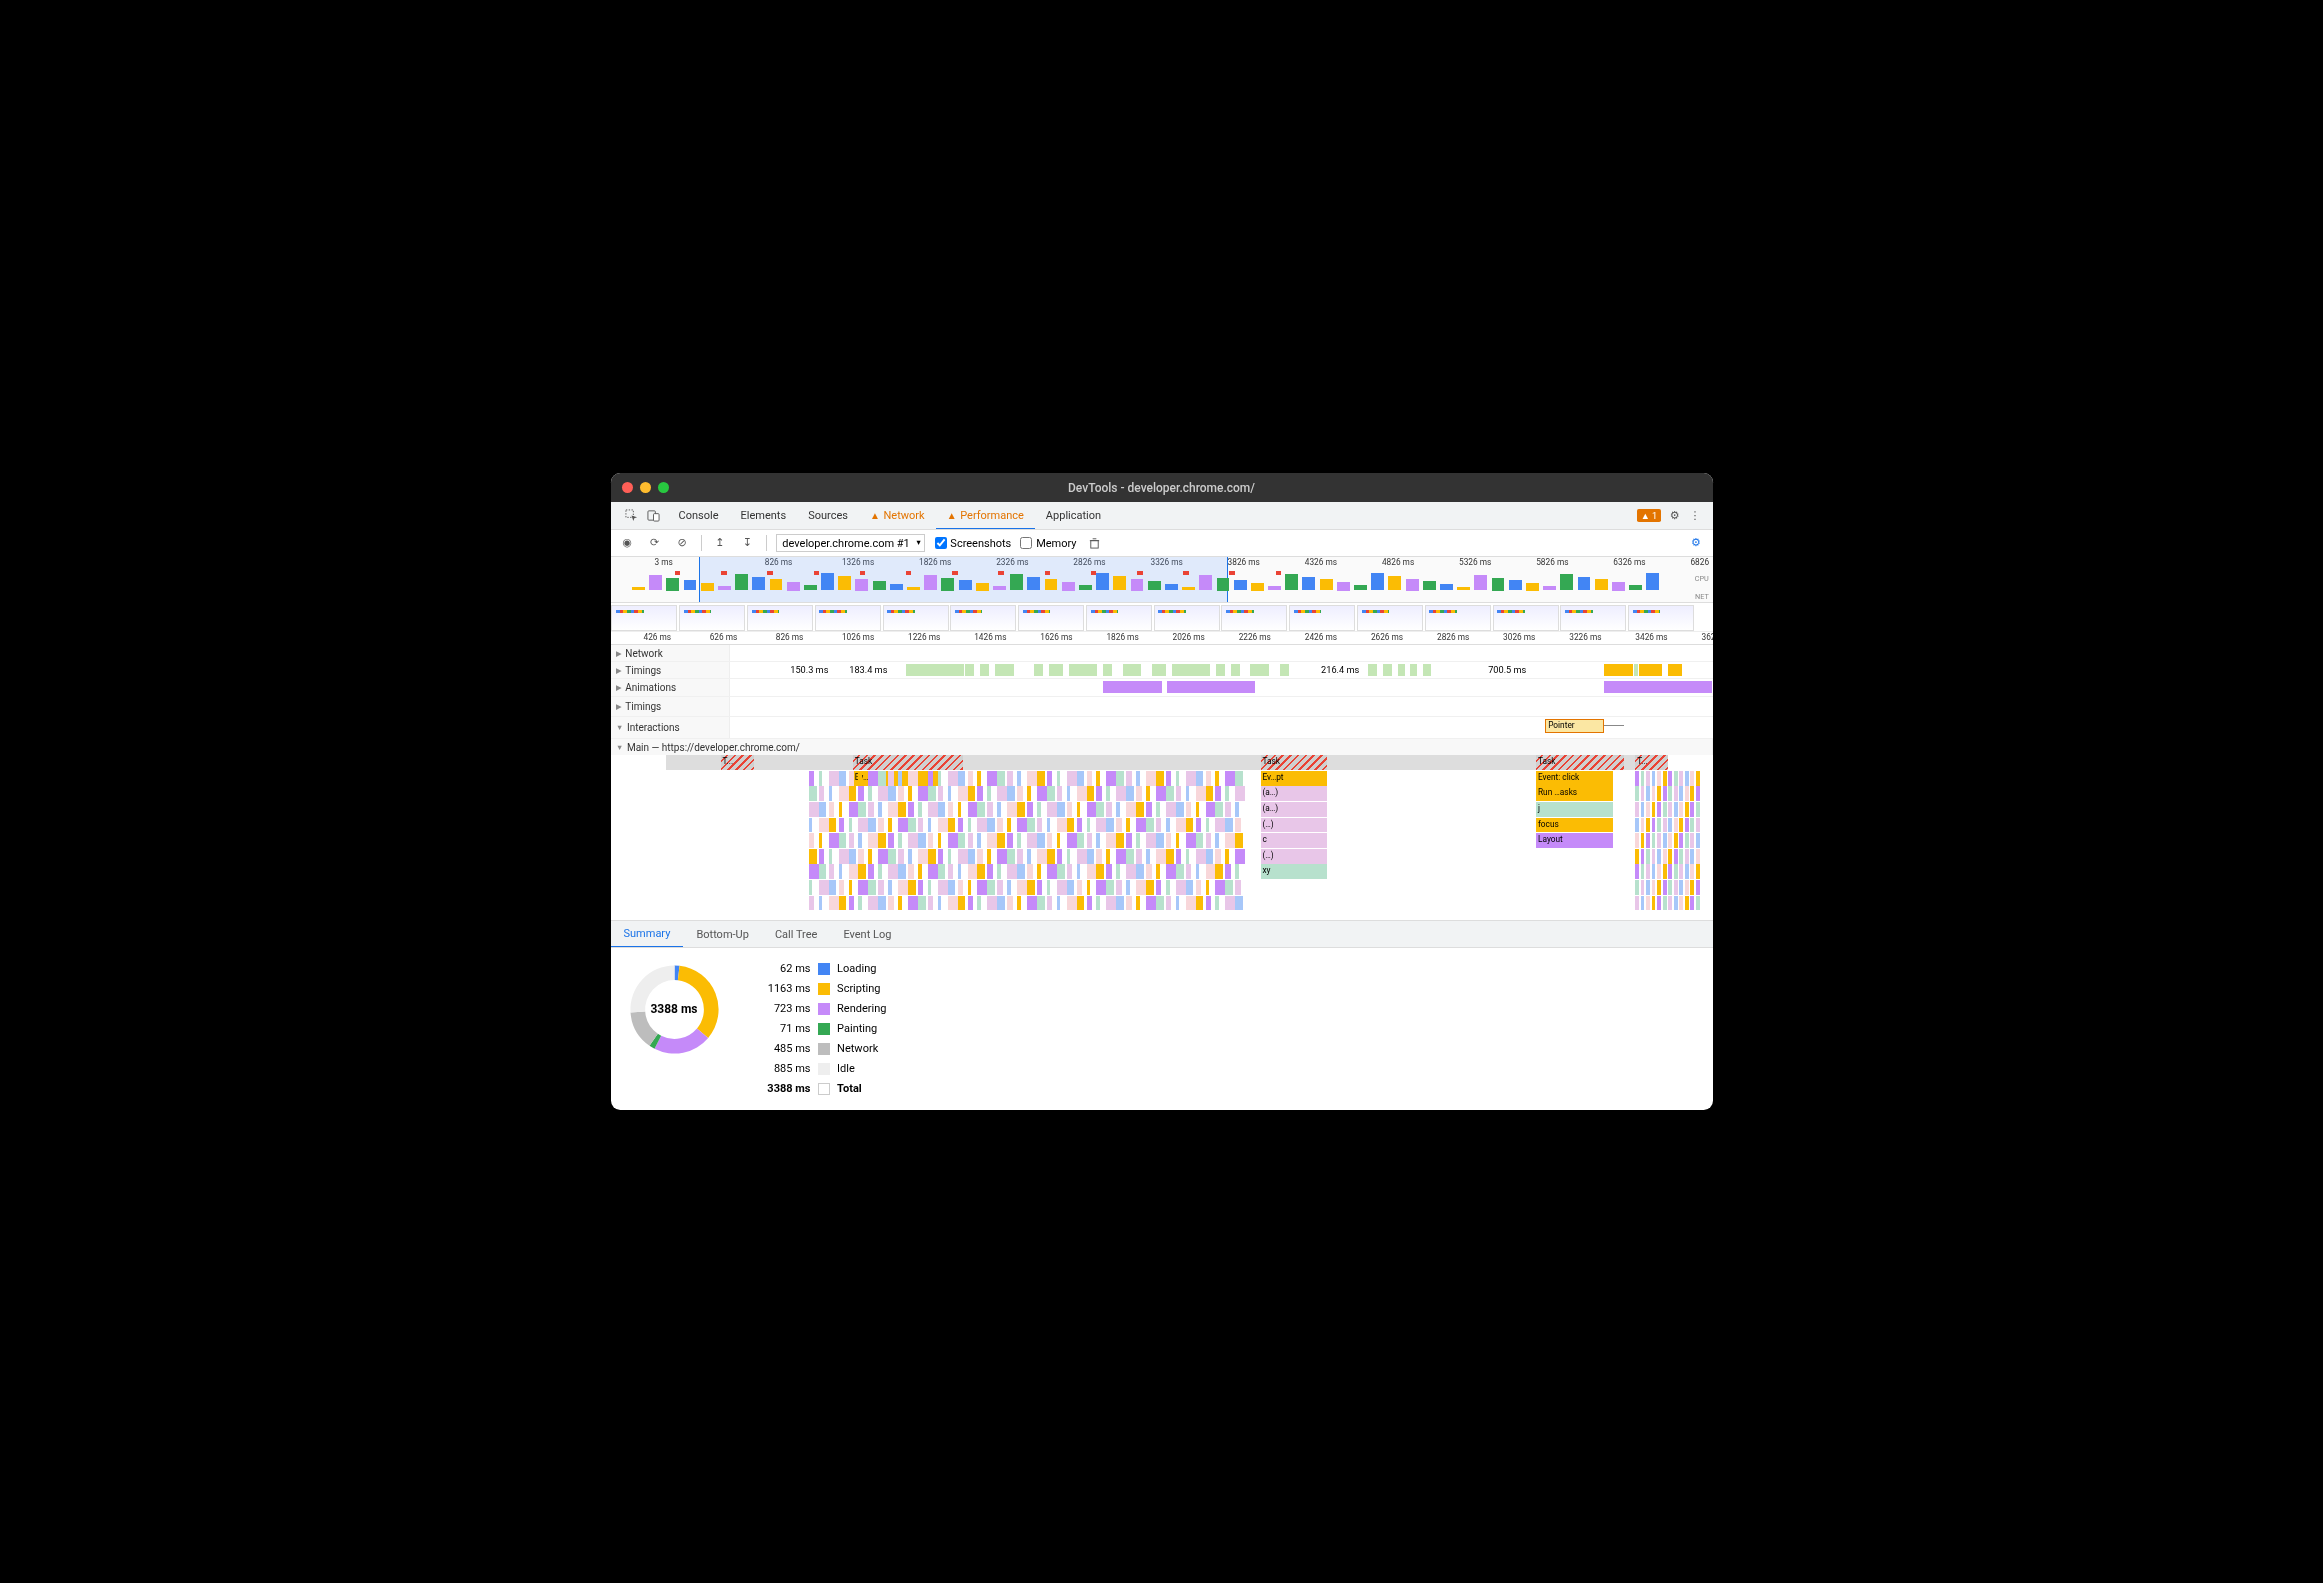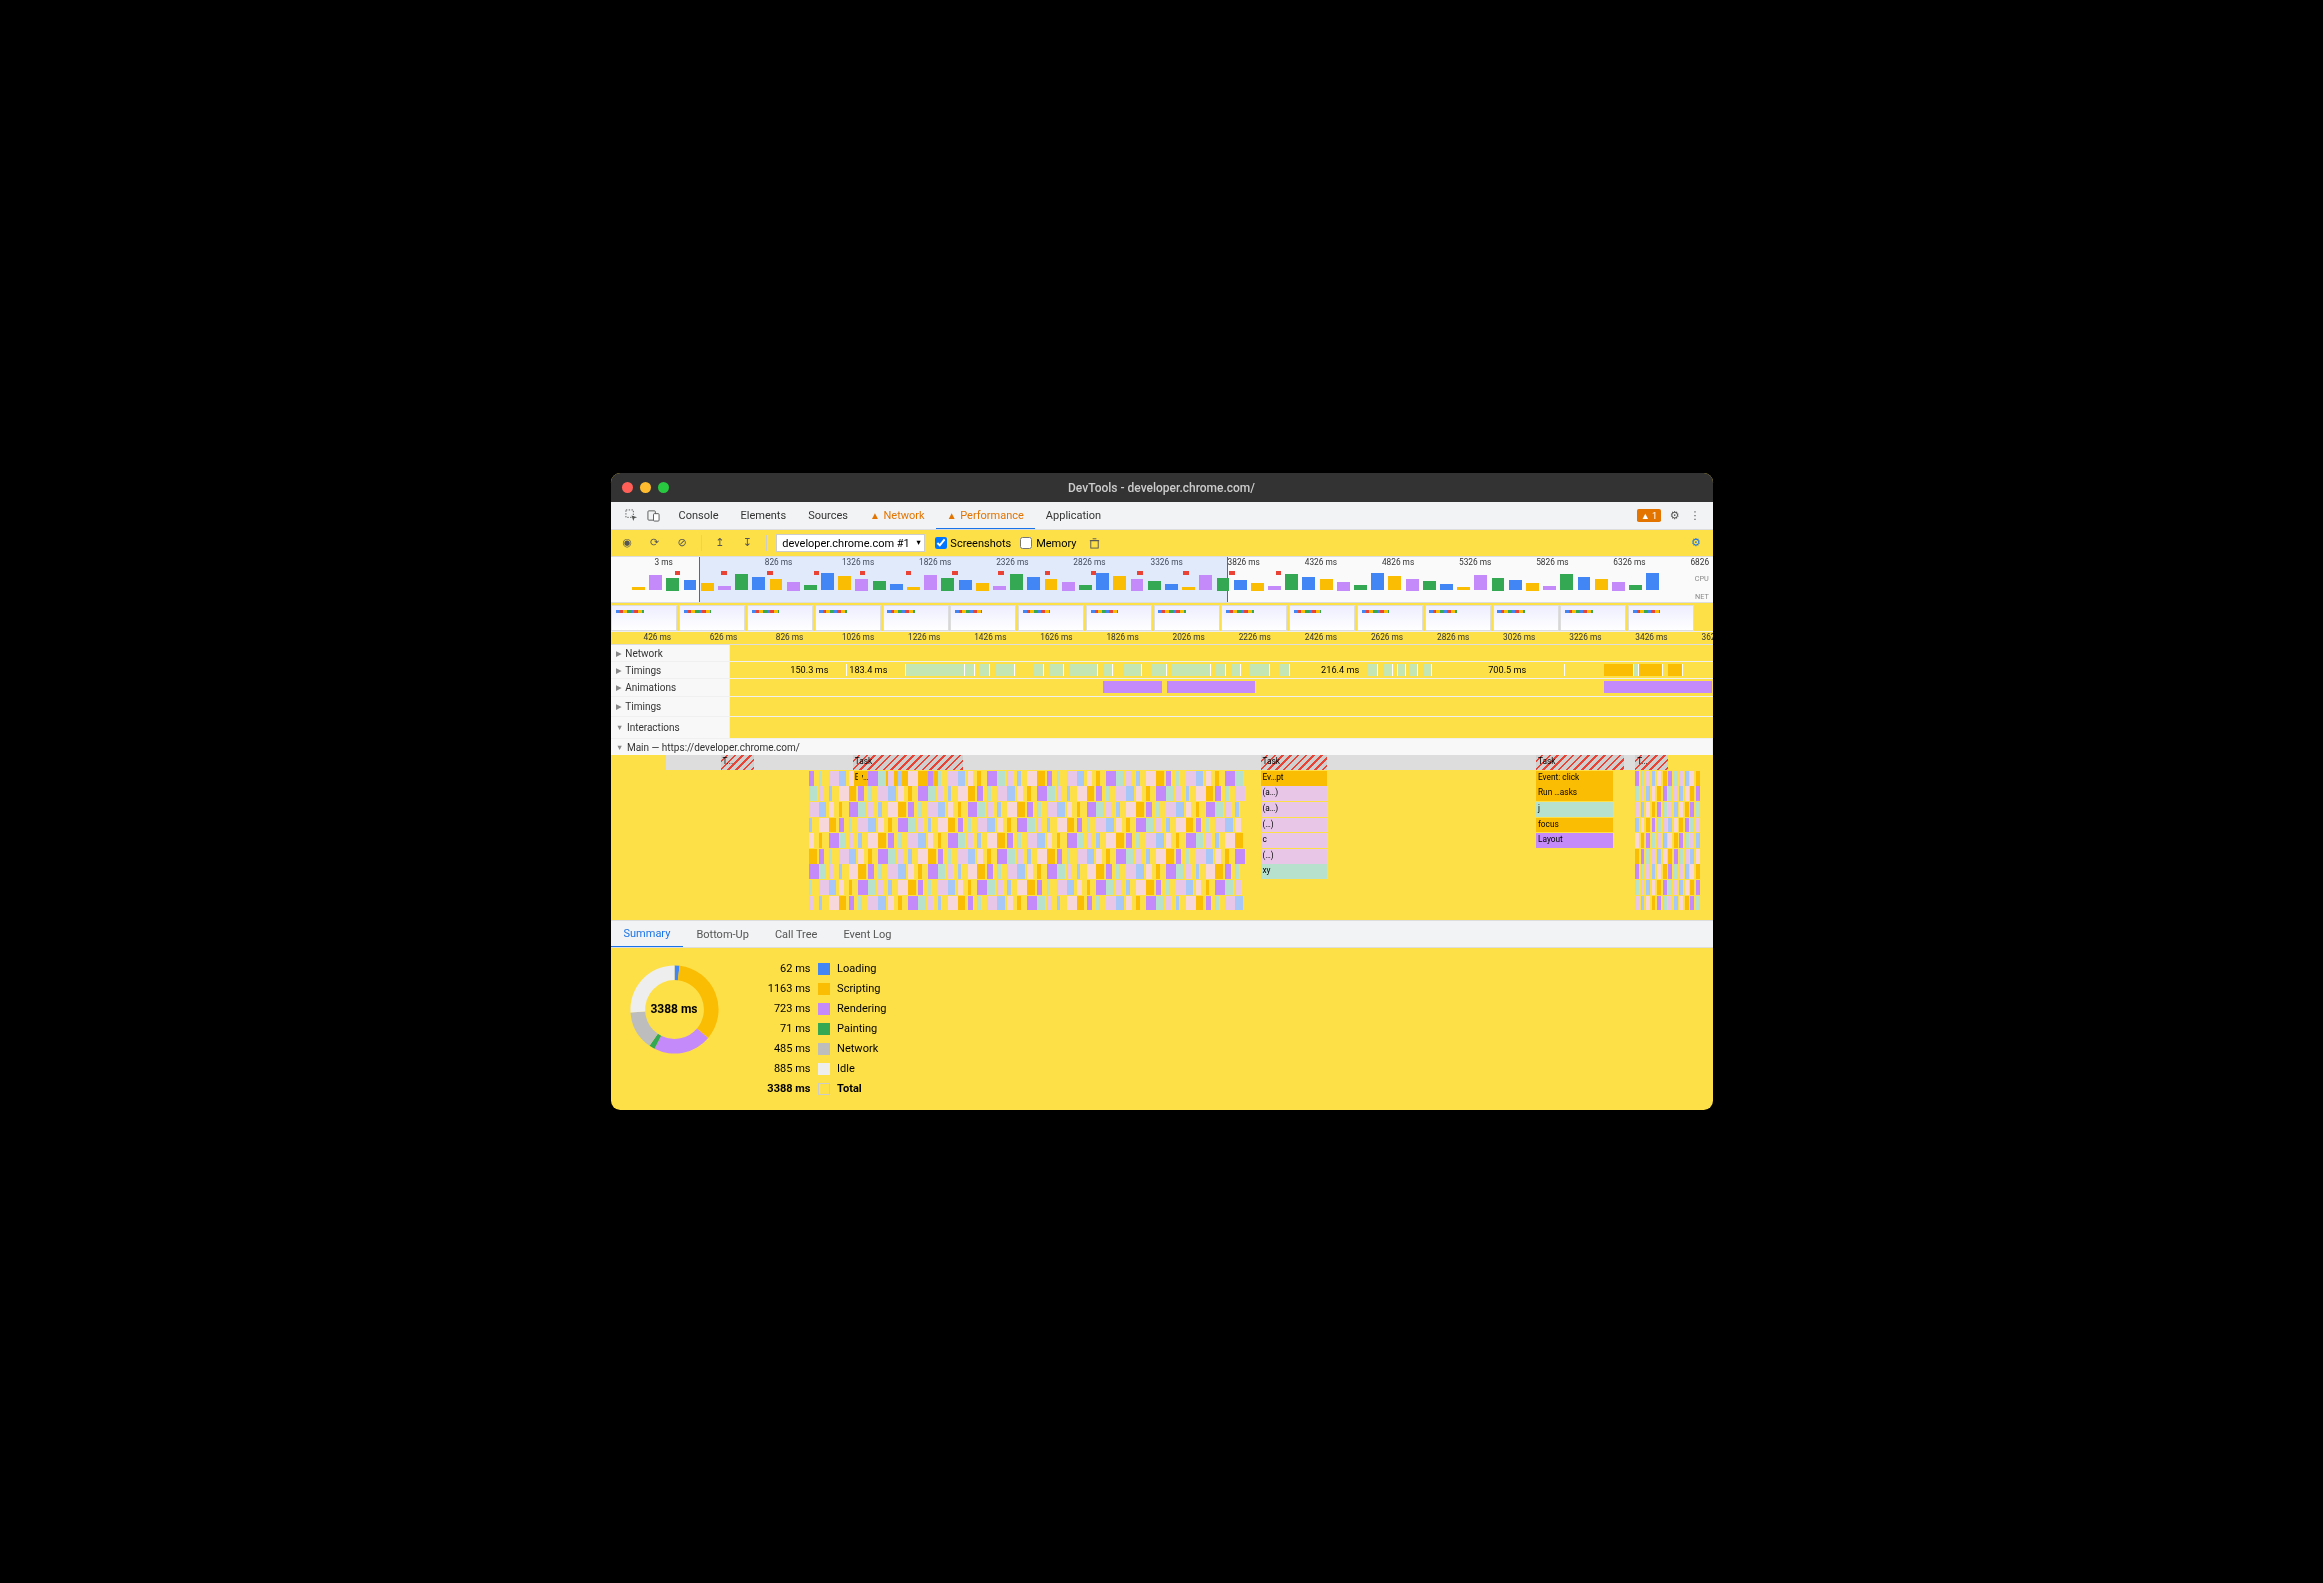--- a/index.html
+++ b/index.html
@@ -1,17 +1,17 @@
 <!DOCTYPE html>
 <html style="font-size:14.7px"><head>
 <meta charset="utf-8">
 <style>
 * { box-sizing: border-box; margin: 0; padding: 0; font-family: -apple-system, BlinkMacSystemFont, "Segoe UI", Roboto, sans-serif; }
 body { background: #000; display: flex; align-items: center; justify-content: center; min-height: 100vh; padding: 37px; }
-.window { width: 1102px; background: #fde047; border-radius: 9.2px; overflow: hidden; box-shadow: 0 9.2px 37px rgba(0,0,0,0.5); }
+.window { width: 1102px; background: #ffffff; border-radius: 9.2px; overflow: hidden; box-shadow: 0 9.2px 37px rgba(0,0,0,0.5); }
 .titlebar { background: #333; height: 29px; display: flex; align-items: center; padding: 0 11px; position: relative; }
 .traffic-lights { display: flex; gap: 7.3px; }
 .traffic-lights span { width: 11px; height: 11px; border-radius: 50%; display: block; }
 .tl-red { background: #ff5f57; }
 .tl-yellow { background: #febc2e; }
 .tl-green { background: #28c840; }
 .window-title { position: absolute; left: 50%; transform: translateX(-50%); color: #ccc; font-size: 12px; font-weight: 500; }
 .tabbar { display: flex; align-items: center; border-bottom: 0.9px solid #ddd; height: 27.5px; padding: 0 7.3px; font-size: 11px; background: #f1f3f4; }
 .tabbar .left-icons { display: flex; gap: 9.2px; padding: 0 7.3px; }
 .tab { padding: 0 11px; height: 27.5px; display: flex; align-items: center; cursor: pointer; gap: 3.7px; color: #333; }
@@ -355,20 +355,24 @@
           <span class="tri">▶</span>
           <span>Timings</span>
         </div>
     </div>
 
     <div class="lane" style="min-height:22px">
       <div class="lane-label">
           <span class="tri">▼</span>
           <span>Interactions</span>
         </div>
+      <div class="lane-content" style="height:20px" id="inter-lane">
+          <div class="bar" style="background: rgb(251, 231, 163); border: 0.9px solid rgb(227, 116, 0); left: 83%; width: 6%; height: 14.7px; top: 1.8px;">Pointer</div>
+          <div style="position: absolute; left: 89%; width: 2%; top: 8.3px; height: 0.9px; background: rgb(136, 136, 136);"></div>
+        </div>
     </div>
 
 
     <div class="lane" style="border-bottom:none">
       <div class="lane-label" style="width:100%;flex:1;background:#f8f8f8">
           <span class="tri">▼</span>
           <span>Main — https://developer.chrome.com/</span>
         </div>
     </div>
 

